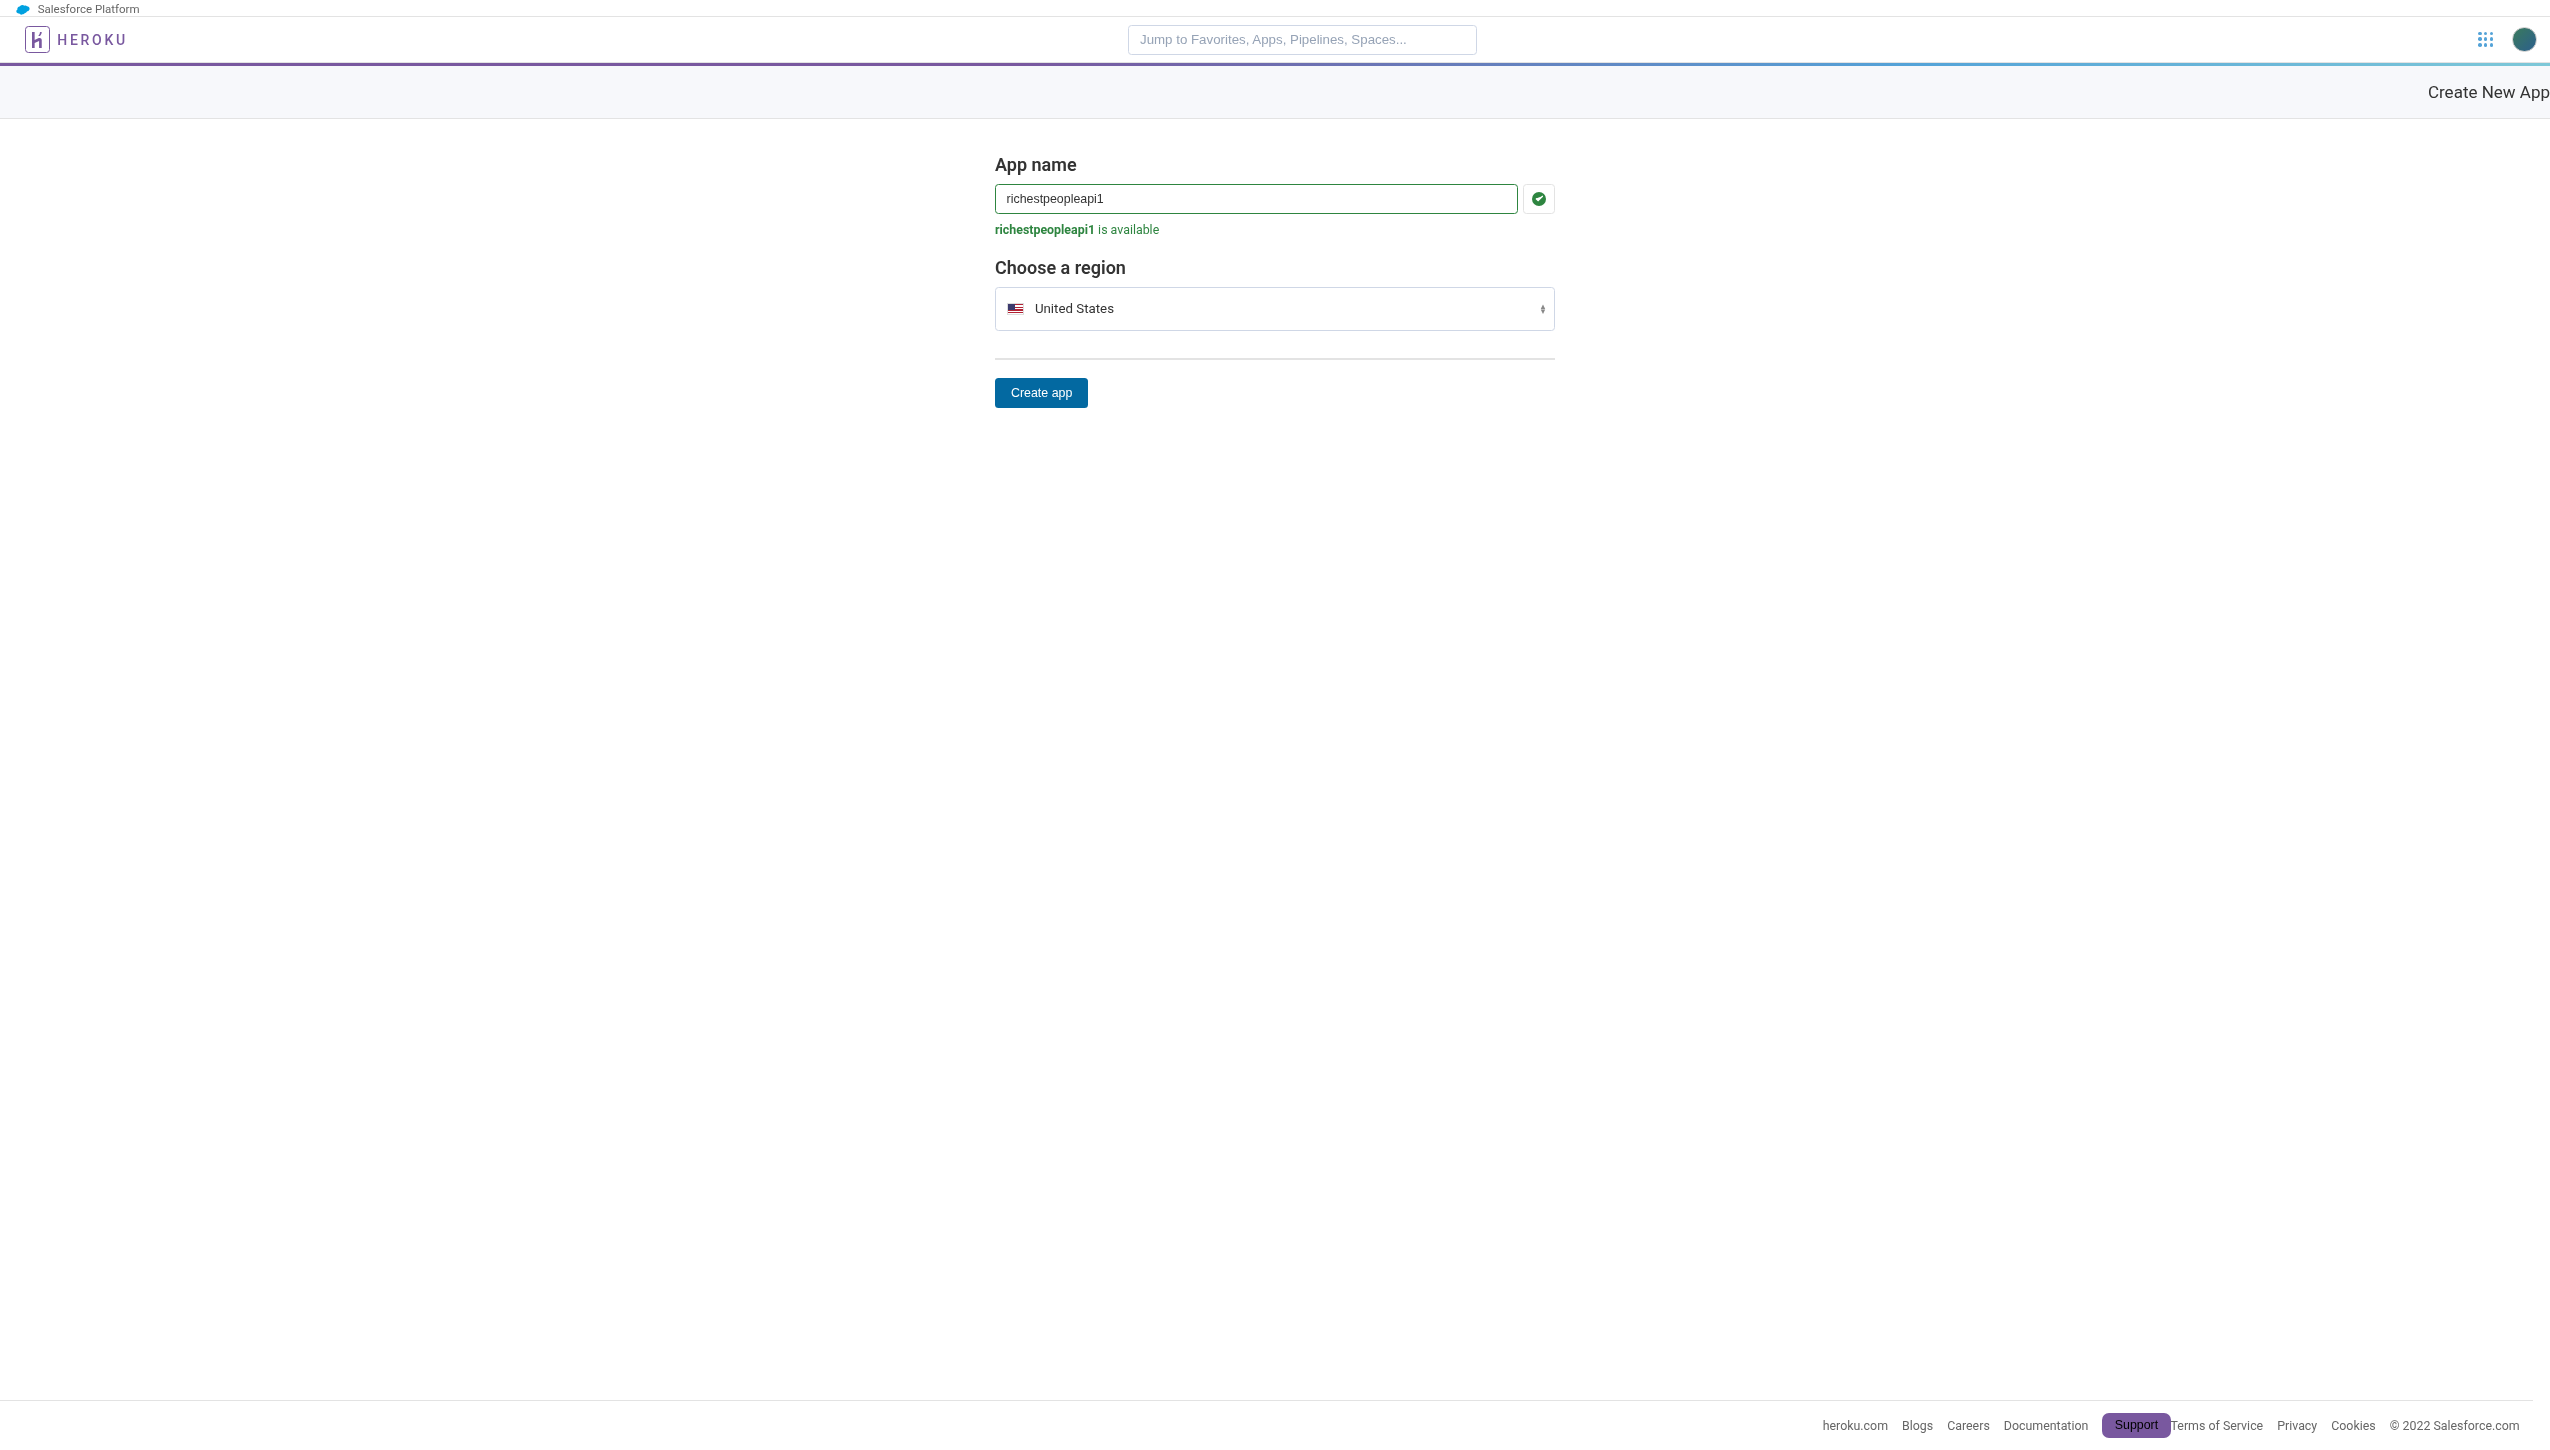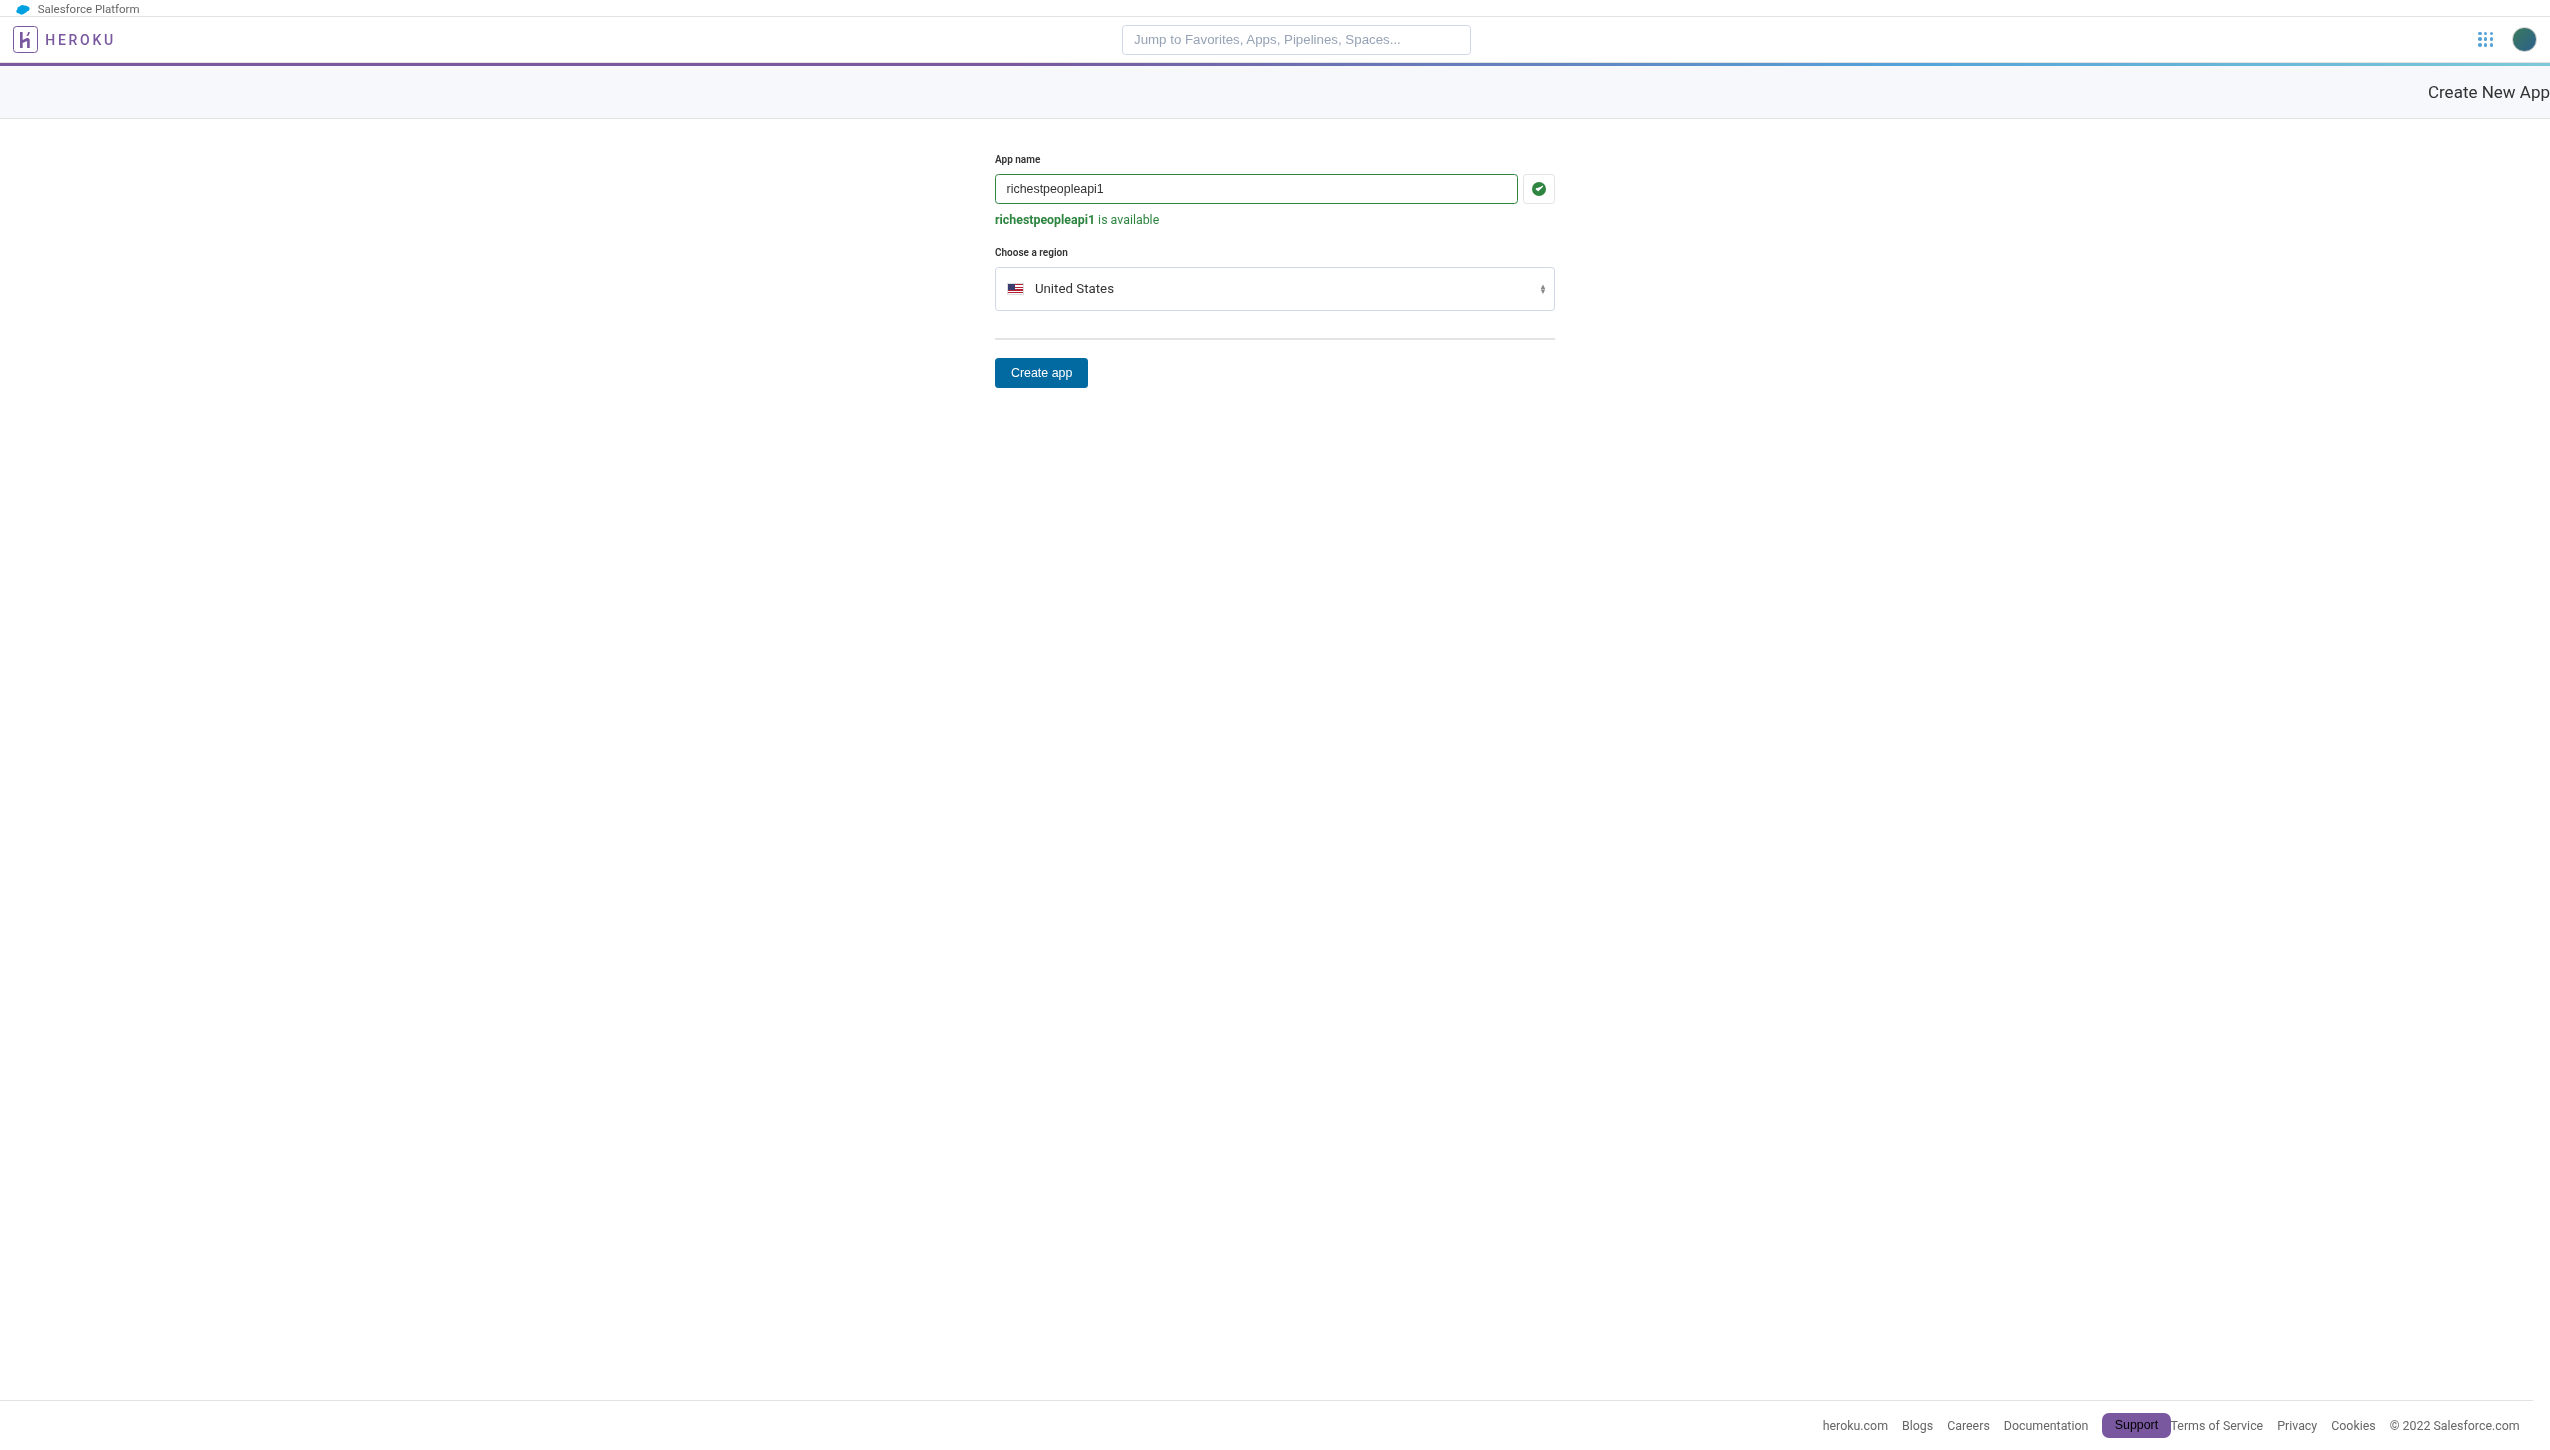--- a/index.html
+++ b/index.html
@@ -39,20 +39,21 @@
       position: relative;
     }
     .gradient-line {
       height: 2.7px;
       background: linear-gradient(90deg, #79589F 0%, #79589F 40%, #54a3d8 75%, #7ec8d8 100%);
     }
     .heroku-logo {
       display: flex;
       align-items: center;
       gap: 7px;
+      margin-left: 12px;
     }
     .heroku-logo-mark {
       width: 25px;
       height: 26.6px;
       border: 1.8px solid #79589F;
       border-radius: 3.5px;
       position: relative;
       display: flex;
       align-items: center;
       justify-content: center;
@@ -113,21 +114,21 @@
       font-size: 17px;
       font-weight: 400;
       color: #333333;
     }
     .content {
       max-width: 560px;
       margin: 0 auto;
       padding: 35px 0;
     }
     .form-label {
-      font-size: 10px;
+      font-size: 18px;
       font-weight: 600;
       color: #333333;
       margin-bottom: 8.9px;
       display: block;
     }
     .input-row {
       display: flex;
       gap: 5.3px;
       margin-bottom: 8.9px;
     }

